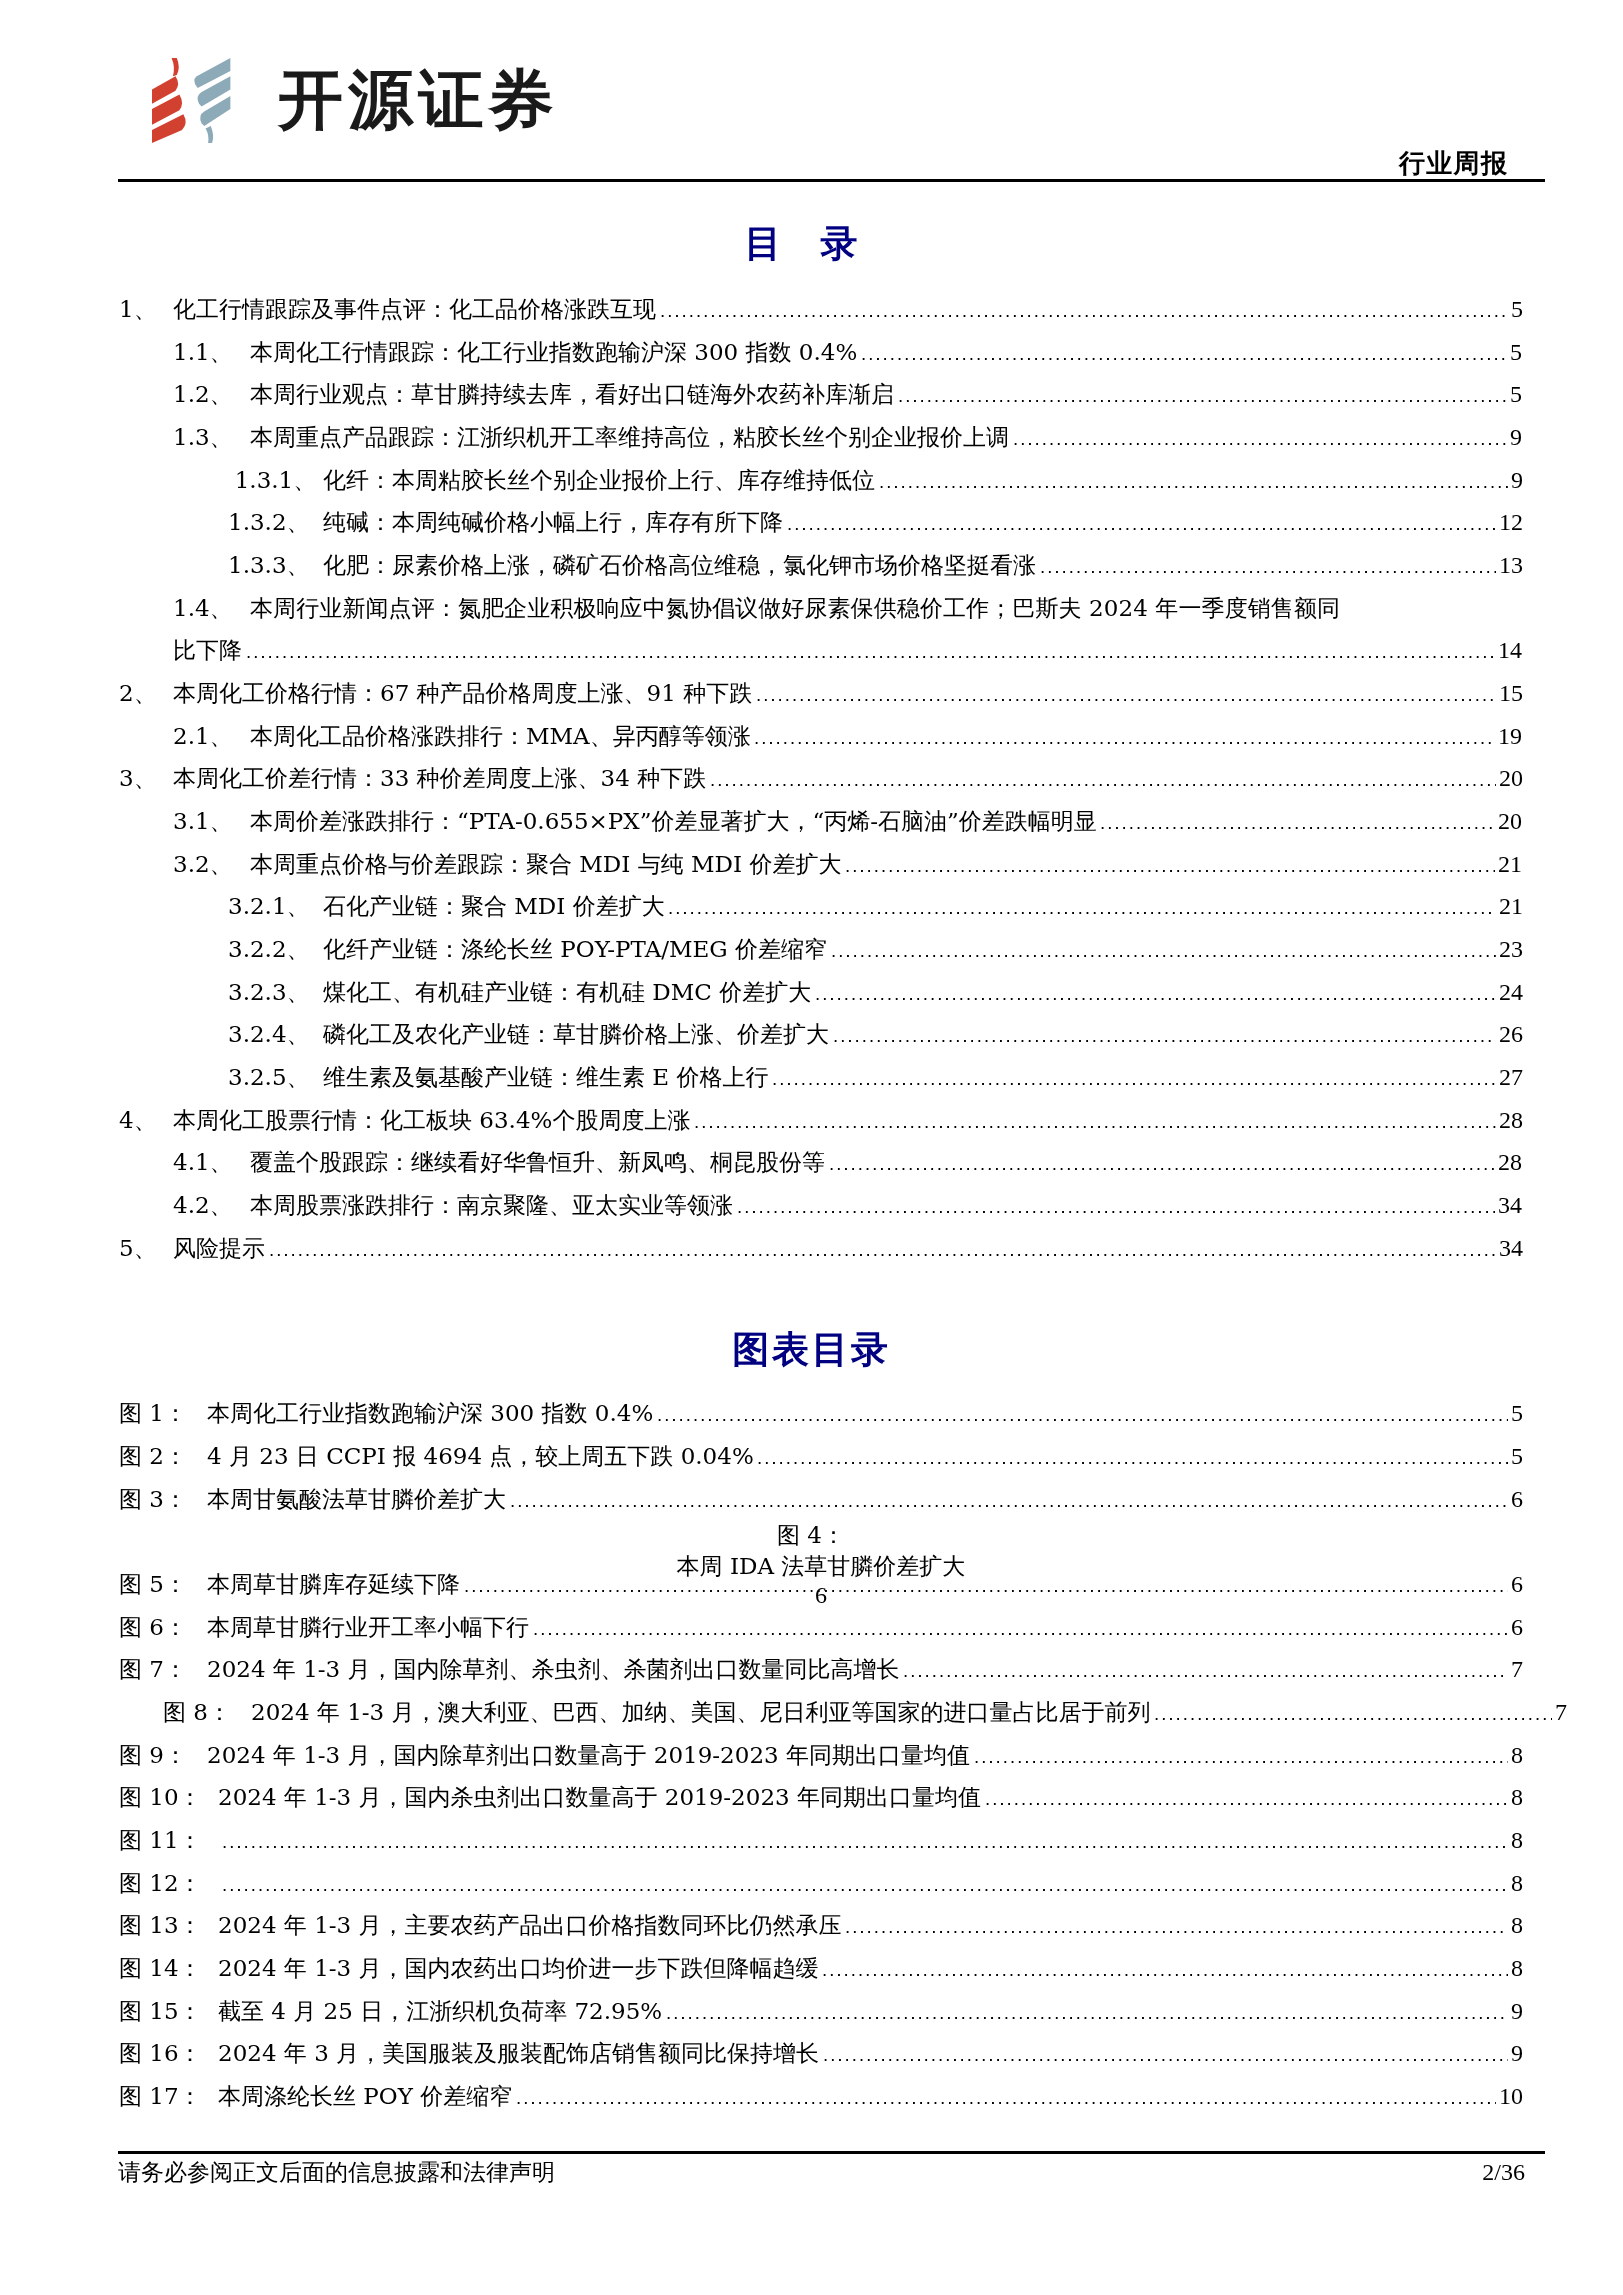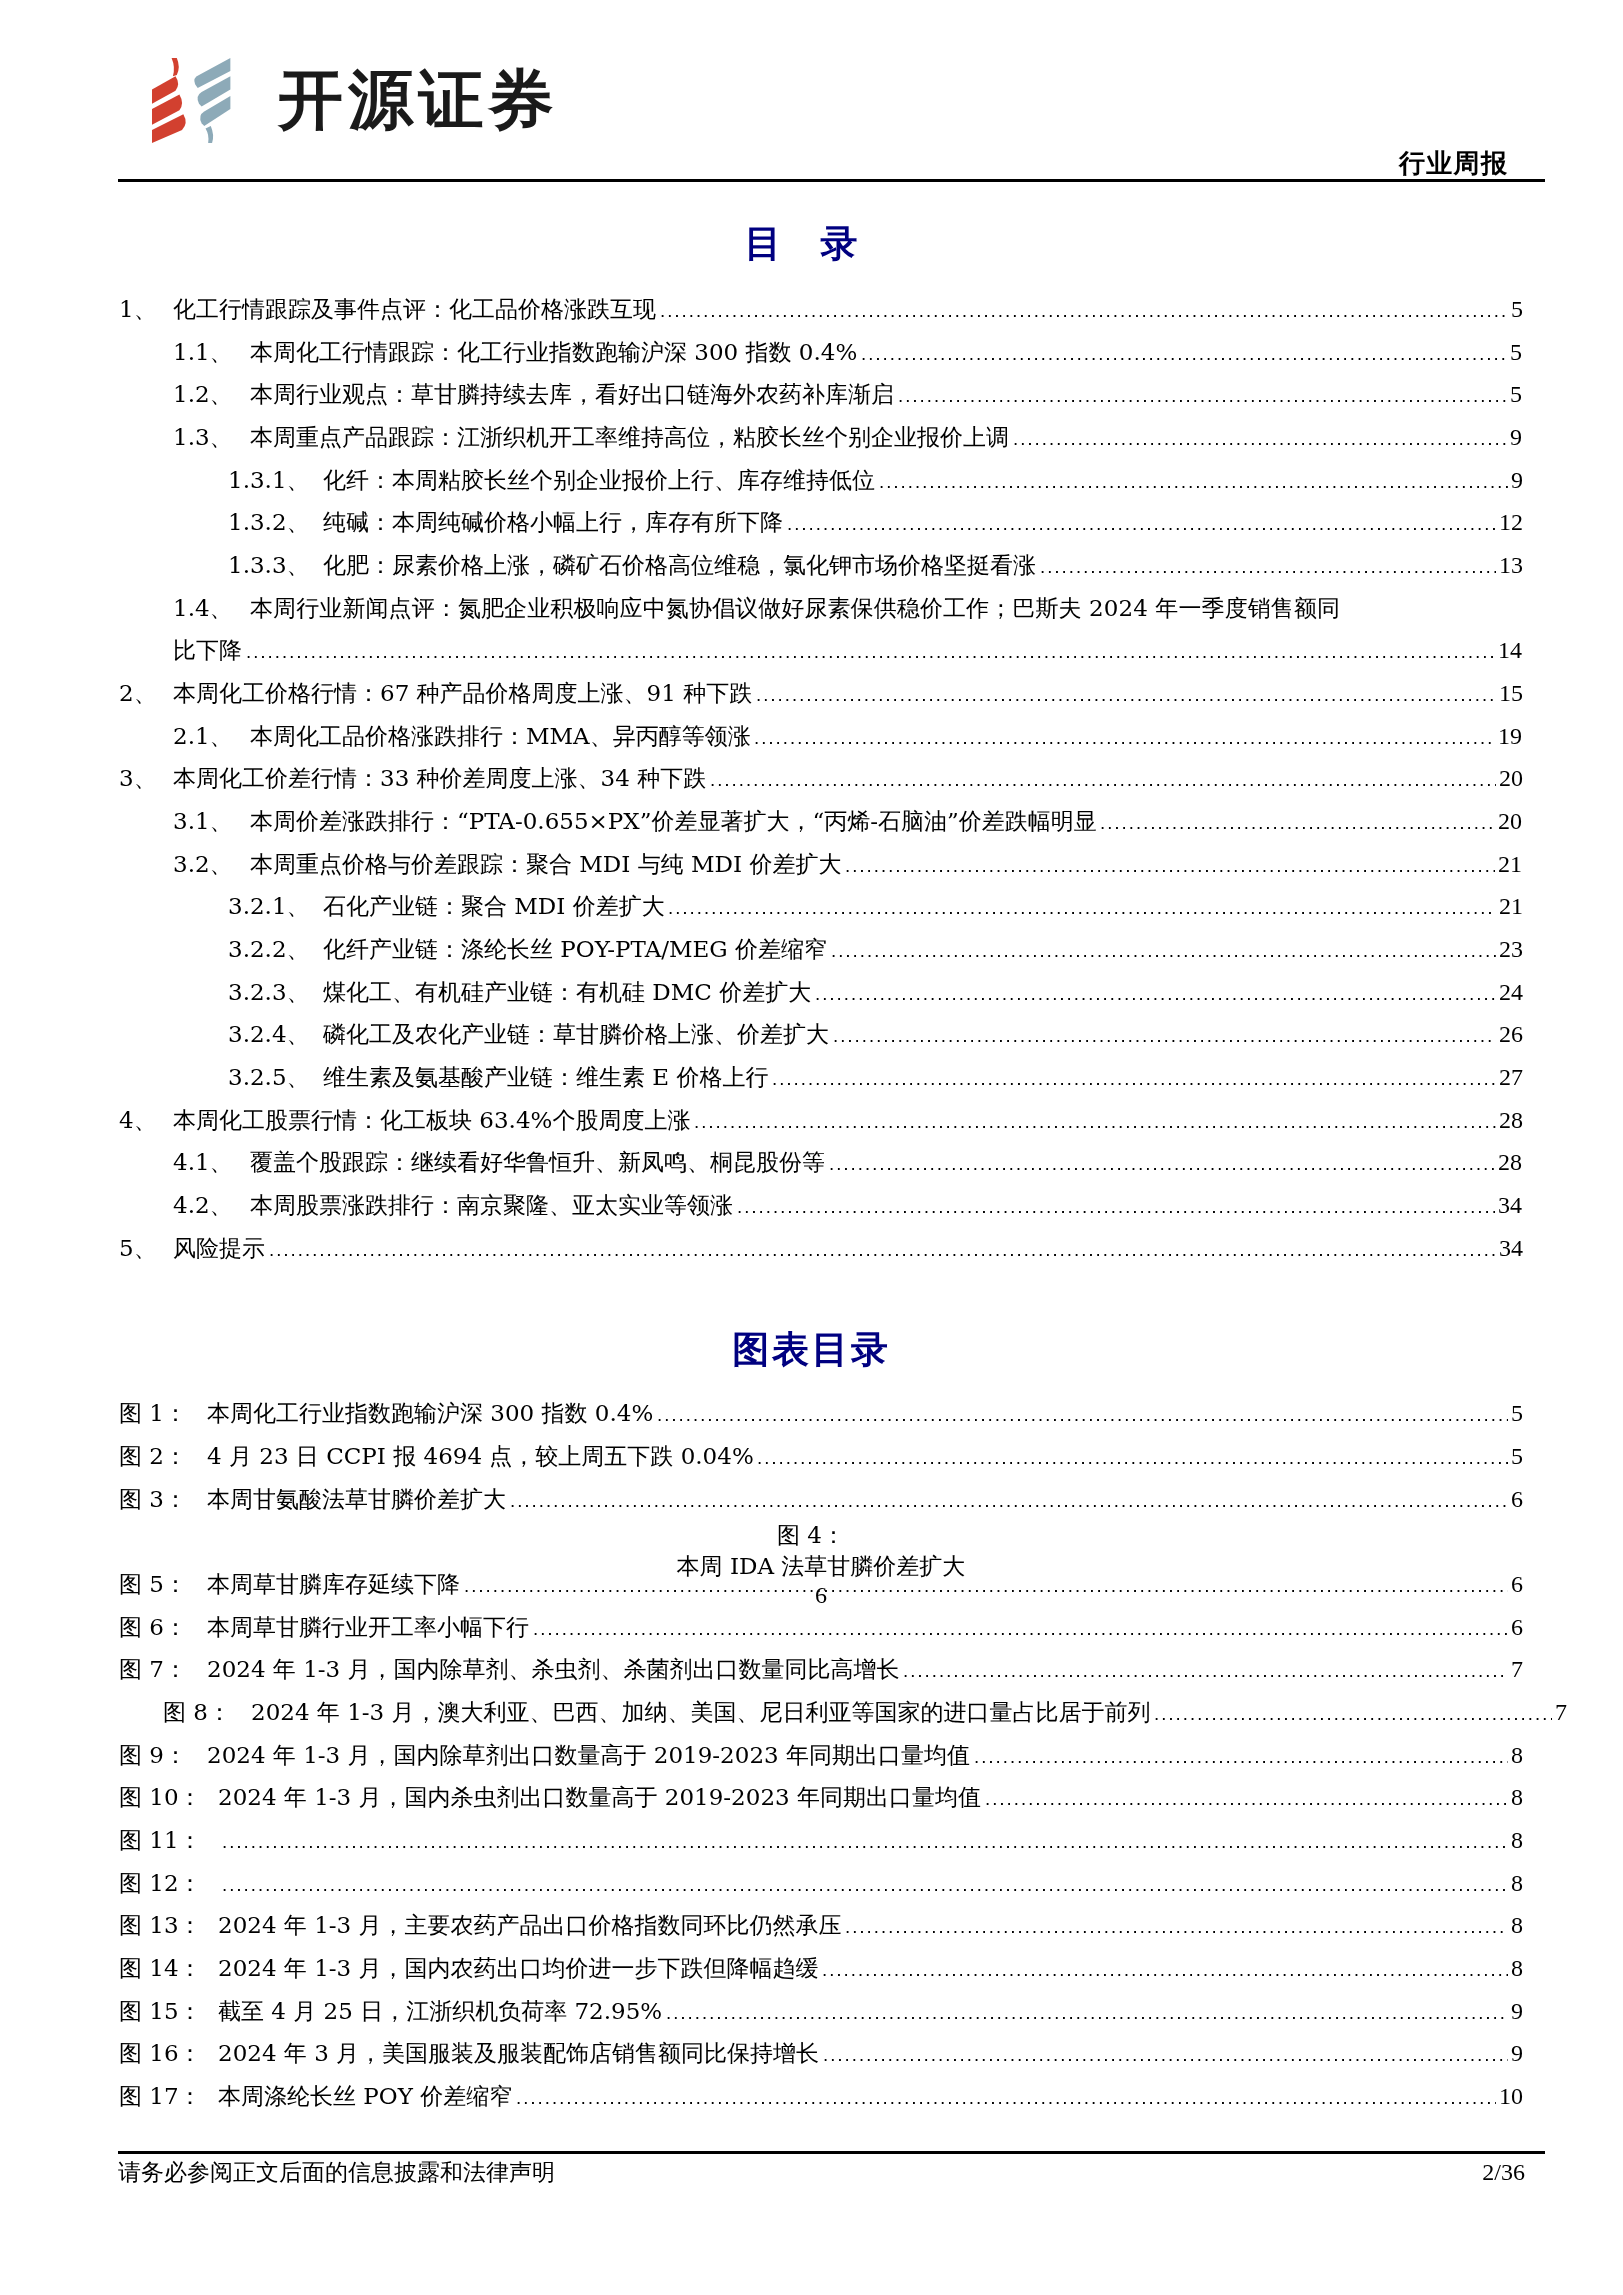--- a/index.html
+++ b/index.html
@@ -70,21 +70,21 @@
       <span class="fill"></span>
       <span class="pg">5</span>
     </a>
     <a class="row" style="top: 416px; left: 173px; width: 1349px;">
       <span class="num" style="width: 77px;">1.3、</span>
       <span class="txt">本周重点产品跟踪：江浙织机开工率维持高位，粘胶长丝个别企业报价上调</span>
       <span class="fill"></span>
       <span class="pg">9</span>
     </a>
     <a class="row" style="top: 459px; left: 228px; width: 1295px;">
-      <span class="num" style="width: 95px;">1.3.1、</span>
+      <span class="num" style="width: 95px; text-align: center;">1.3.1、</span>
       <span class="txt">化纤：本周粘胶长丝个别企业报价上行、库存维持低位</span>
       <span class="fill"></span>
       <span class="pg">9</span>
     </a>
     <a class="row" style="top: 501px; left: 228px; width: 1295px;">
       <span class="num" style="width: 95px;">1.3.2、</span>
       <span class="txt">纯碱：本周纯碱价格小幅上行，库存有所下降</span>
       <span class="fill"></span>
       <span class="pg">12</span>
     </a>

